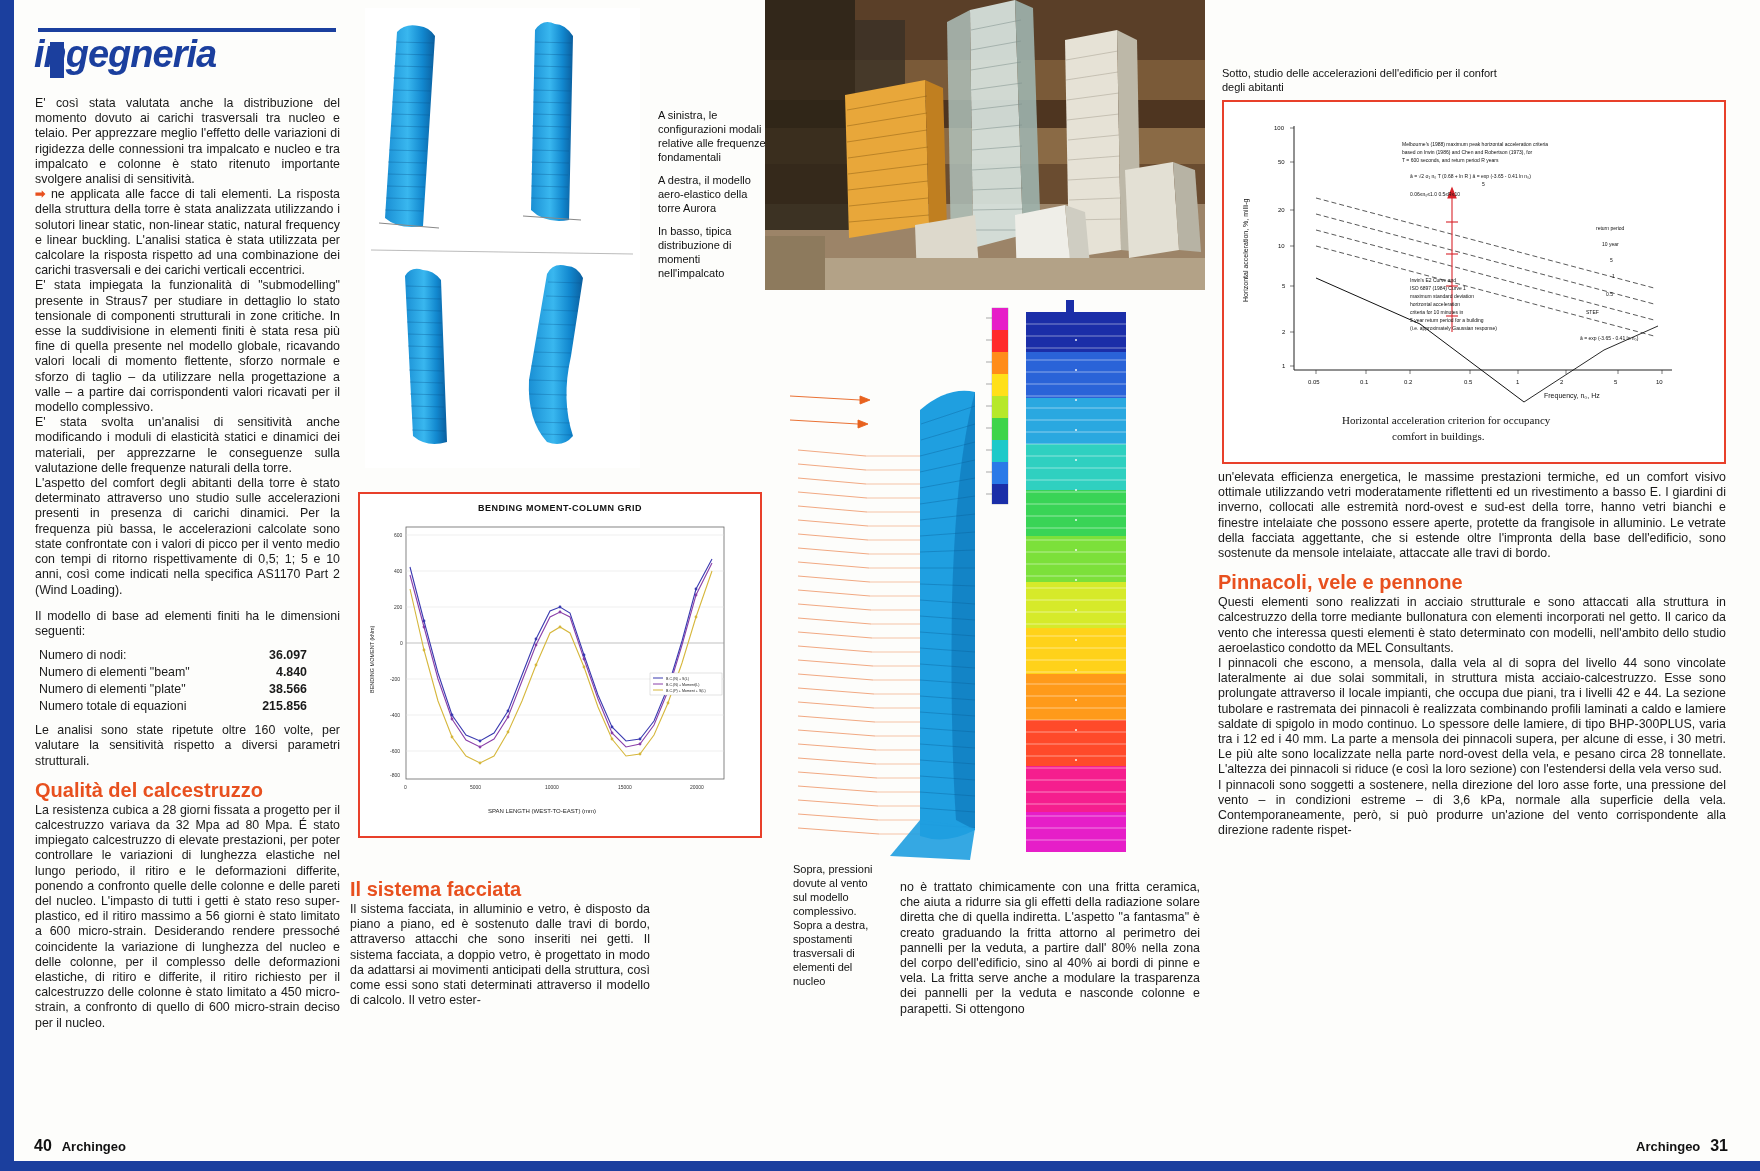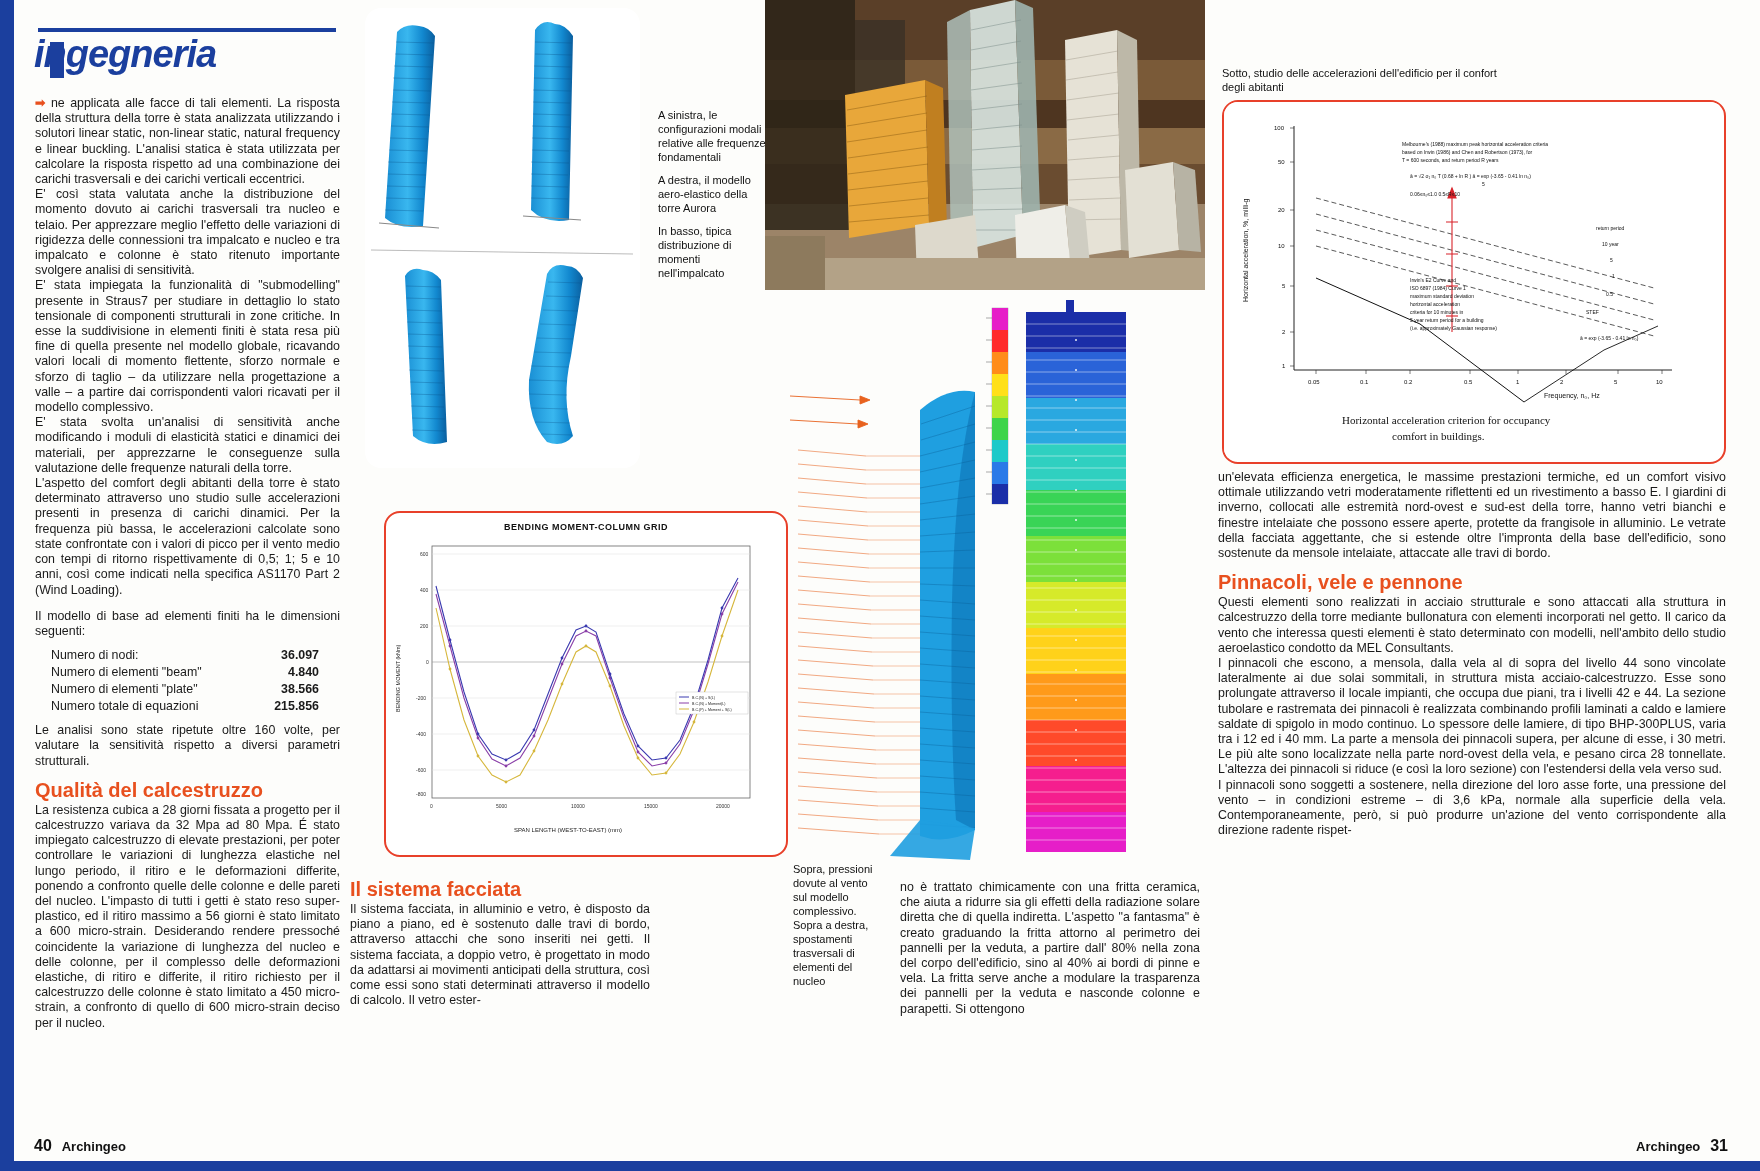--- a/index.html
+++ b/index.html
@@ -27,29 +27,29 @@
   .col{
     position:absolute;font-size:12.4px;line-height:15.2px;text-align:justify;
     color:#1a1a1a;
   }
   .col p{margin:0 0 0 0;text-indent:0;}
   .col p+p{margin-top:0px;}
   .arrow{color:#e8501e;font-weight:bold;}
   .subhead{
     color:#e8501e;font-size:20px;font-weight:bold;margin:12px 0 4px 0;line-height:18px;
   }
-  .specs{margin:8px 0 8px 16px;font-size:12.4px;line-height:17px;}
+  .specs{margin:8px 0 8px 4px;font-size:12.4px;line-height:17px;}
   .specrow{display:flex;justify-content:space-between;width:268px;}
   .specrow b{font-weight:bold;}
   .caption{
     position:absolute;font-size:11px;line-height:14px;color:#111;
   }
   .caption p{margin:0 0 9px 0;}
   
-  .fig{position:absolute;overflow:hidden;background:#fff;border-radius:16px;}
+  .fig{position:absolute;overflow:hidden;background:#fff;}
   .photo{position:absolute;overflow:hidden;}
   .pnum{position:absolute;bottom:16px;font-size:14px;font-weight:bold;}
   .pnum .n{font-size:16px;font-weight:bold;}
   .pnum .t{font-size:13px;}
   .redbox{border:2.5px solid #e8402a;background:#fff;}
   svg{display:block;}
   .chartTitle{font-size:9px;font-weight:bold;text-align:center;letter-spacing:.5px;}
 </style>
 </head>
 <body>
@@ -59,22 +59,22 @@
   <div class="leftbar"></div>
   <div class="bottombar"></div>
 
   <div class="hdr">
     <div class="rule"></div>
     <div class="sq"></div>
     <h1>ingegneria</h1>
   </div>
 
   <div class="col" style="left:35px;top:96px;width:305px;">
+    <p>E' così stata valutata anche la distribuzione del momento dovuto ai carichi trasversali tra nucleo e telaio. Per apprezzare meglio l'effetto delle variazioni di rigidezza delle connessioni tra impalcato e nucleo e tra impalcato e colonne è stato ritenuto importante svolgere analisi di sensitività.</p>
     <p><span class="arrow">➡</span> <span>ne applicata alle facce di tali elementi. La risposta della struttura della torre è stata analizzata utilizzando i solutori linear static, non-linear static, natural frequency e linear buckling. L'analisi statica è stata utilizzata per calcolare la risposta rispetto ad una combinazione dei carichi trasversali e dei carichi verticali eccentrici.</span></p>
-    <p>E' così stata valutata anche la distribuzione del momento dovuto ai carichi trasversali tra nucleo e telaio. Per apprezzare meglio l'effetto delle variazioni di rigidezza delle connessioni tra impalcato e nucleo e tra impalcato e colonne è stato ritenuto importante svolgere analisi di sensitività.</p>
     <p>E' stata impiegata la funzionalità di "submodelling" presente in Straus7 per studiare in dettaglio lo stato tensionale di componenti strutturali in zone critiche. In esse la suddivisione in elementi finiti è stata resa più fine di quella presente nel modello globale, ricavando valori locali di momento flettente, sforzo normale e sforzo di taglio – da utilizzare nella progettazione a valle – a partire dai corrispondenti valori ricavati per il modello complessivo.</p>
     <p>E' stata svolta un'analisi di sensitività anche modificando i moduli di elasticità statici e dinamici dei materiali, per apprezzarne le conseguenze sulla valutazione delle frequenze naturali della torre.</p>
     <p>L'aspetto del comfort degli abitanti della torre è stato determinato attraverso uno studio sulle accelerazioni presenti in presenza di carichi dinamici. Per la frequenza più bassa, le accelerazioni calcolate sono state confrontate con i valori di picco per il vento medio con tempi di ritorno rispettivamente di 0,5; 1; 5 e 10 anni, così come indicati nella specifica AS1170 Part 2 (Wind Loading).</p>
     <p style="margin-top:11px;">Il modello di base ad elementi finiti ha le dimensioni seguenti:</p>
 
     <div class="specs">
       <div class="specrow">
         <span>Numero di nodi:</span>
         <b>36.097</b>
       </div>
@@ -265,21 +265,21 @@
       <polygon points="250,215 300,205 306,272 252,282" fill="#efeee8"></polygon>
       <polygon points="300,205 320,212 326,276 306,272" fill="#cfcdc2"></polygon>
       <polygon points="360,170 408,162 414,250 364,258" fill="#e3e0d4"></polygon>
       <polygon points="408,162 430,170 436,252 414,250" fill="#b7b3a4"></polygon>
       <polygon points="150,225 210,215 214,268 152,278" fill="#ddd9cc"></polygon>
       <rect x="0" y="258" width="440" height="32" fill="#b3a287"></rect>
       <rect x="0" y="236" width="60" height="54" fill="#8d7a5d"></rect>
     </svg>
   </div>
 
-  <div class="fig redbox" style="left:358px;top:511px;width:400px;height:342px;margin-left:26px;">
+  <div class="fig redbox" style="left:358px;top:492px;width:400px;height:342px;">
     <div class="chartTitle" style="margin-top:9px;">BENDING MOMENT-COLUMN GRID</div>
     <svg width="396" height="310" viewBox="0 0 396 310">
       <rect x="0" y="0" width="396" height="310" fill="#fff"></rect>
 
       <rect x="46" y="14" width="318" height="252" fill="none" stroke="#666" stroke-width="0.8"></rect>
 
       <g font-size="5" fill="#333" font-family="Liberation Sans, sans-serif">
         <text x="34" y="24">600</text>
           <text x="34" y="60">400</text>
           <text x="34" y="96">200</text>

